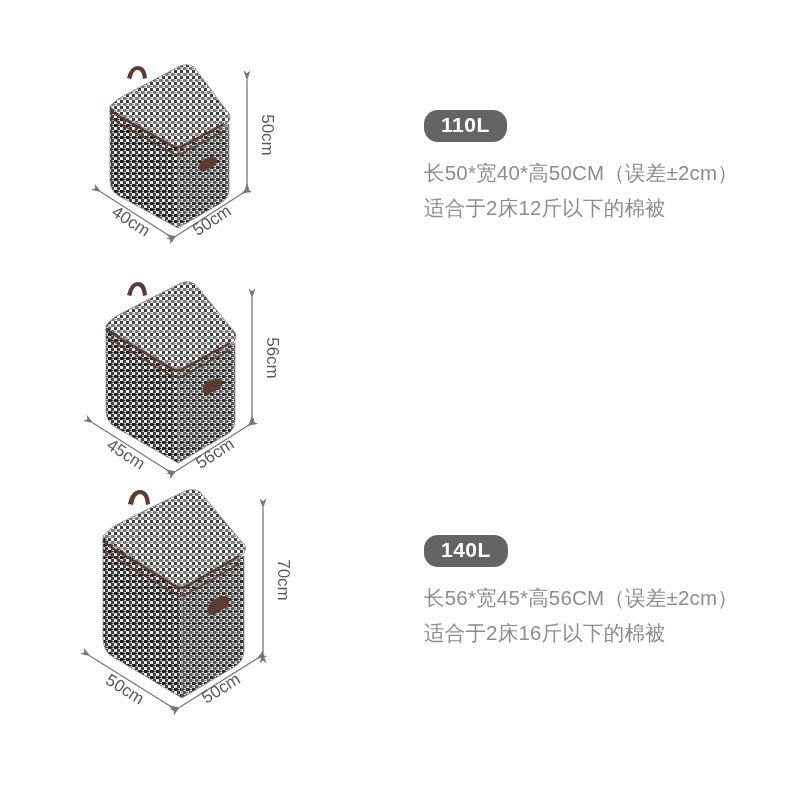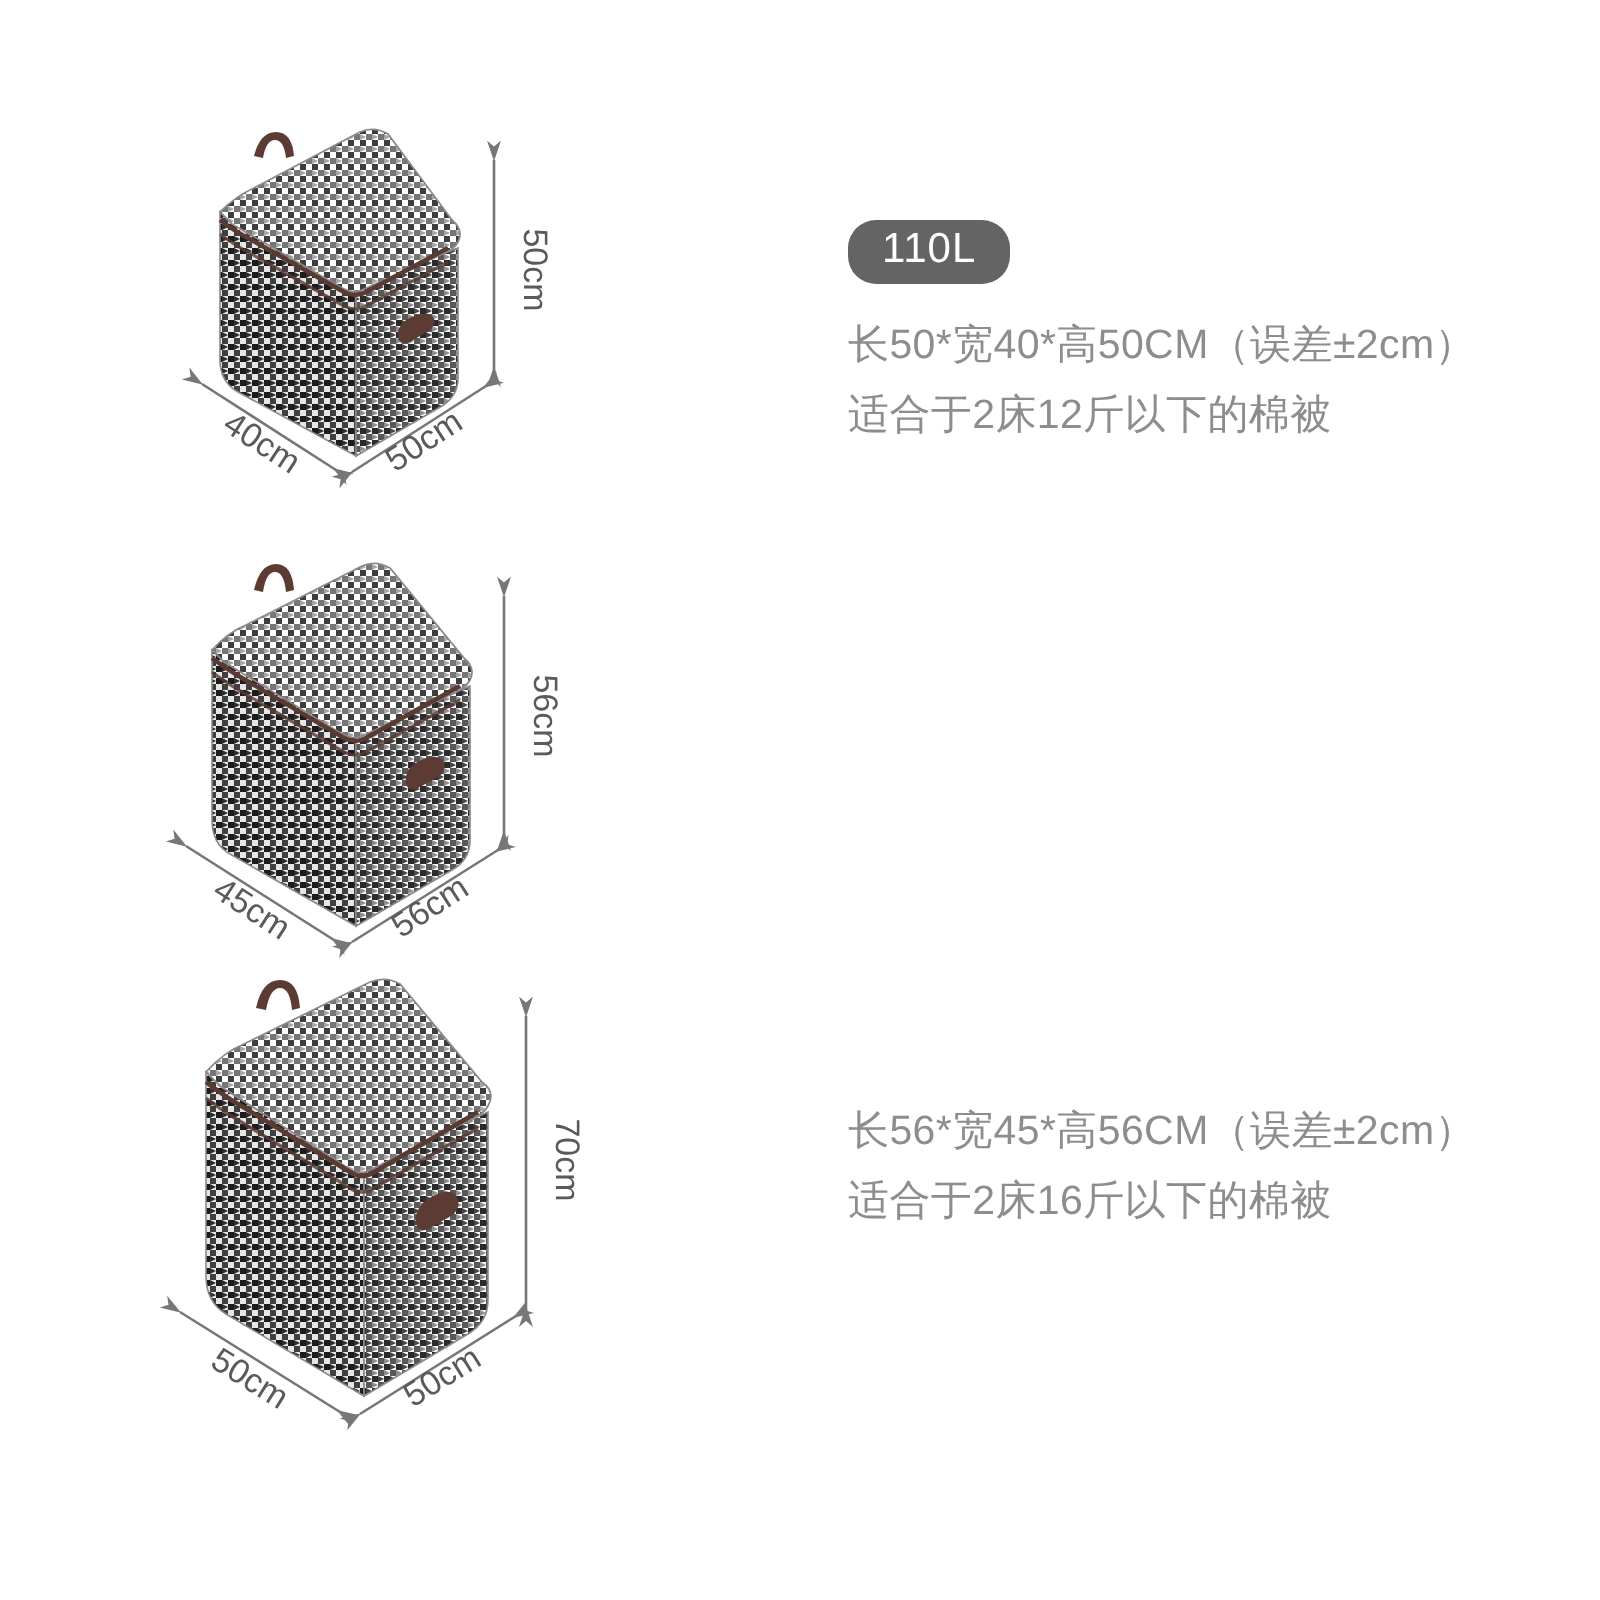--- a/index.html
+++ b/index.html
@@ -22,21 +22,21 @@
   
   .spec{position:absolute;width:380px;}
   .spec-0{left:424px;top:70px;}
   .spec-1{left:424px;top:280px;}
 
   .badge{
     display:inline-block;
     background:#646464;color:#ffffff;
     border-radius:14px;
     padding:4px 17px 6px 17px;
-    font-size:21px;font-weight:normal;letter-spacing:.5px;
+    font-size:21px;font-weight:bold;letter-spacing:.5px;
     line-height:1.05;
   }
   .spec-line{
     color:#8d8d8d;
     font-size:20.5px;
     line-height:1.62;
     margin-top:2px;
     white-space:nowrap;
     letter-spacing:.2px;
   }
@@ -136,20 +136,21 @@
         </g>
         <g fill="#5a5a5a" font-family="Liberation Sans, sans-serif" font-size="17">
           <text x="267" y="103" transform="rotate(90 267 103)" text-anchor="middle">56cm</text>
           <text x="123" y="204" transform="rotate(33 123 204)" text-anchor="middle">45cm</text>
           <text x="218" y="203" transform="rotate(-33 218 203)" text-anchor="middle">56cm</text>
         </g>
       </svg>
     </div>
 
     <div class="spec spec-1">
+      <div class="badge">140L</div>
       <div class="spec-line first">长56*宽45*高56CM（误差±2cm）</div>
       <div class="spec-line">适合于2床16斤以下的棉被</div>
     </div>
   </div>
 
   <div class="row row-2">
 
     <div class="illus">
       <svg width="420" height="260" viewBox="0 0 420 260" xmlns="http://www.w3.org/2000/svg">
         <g>

